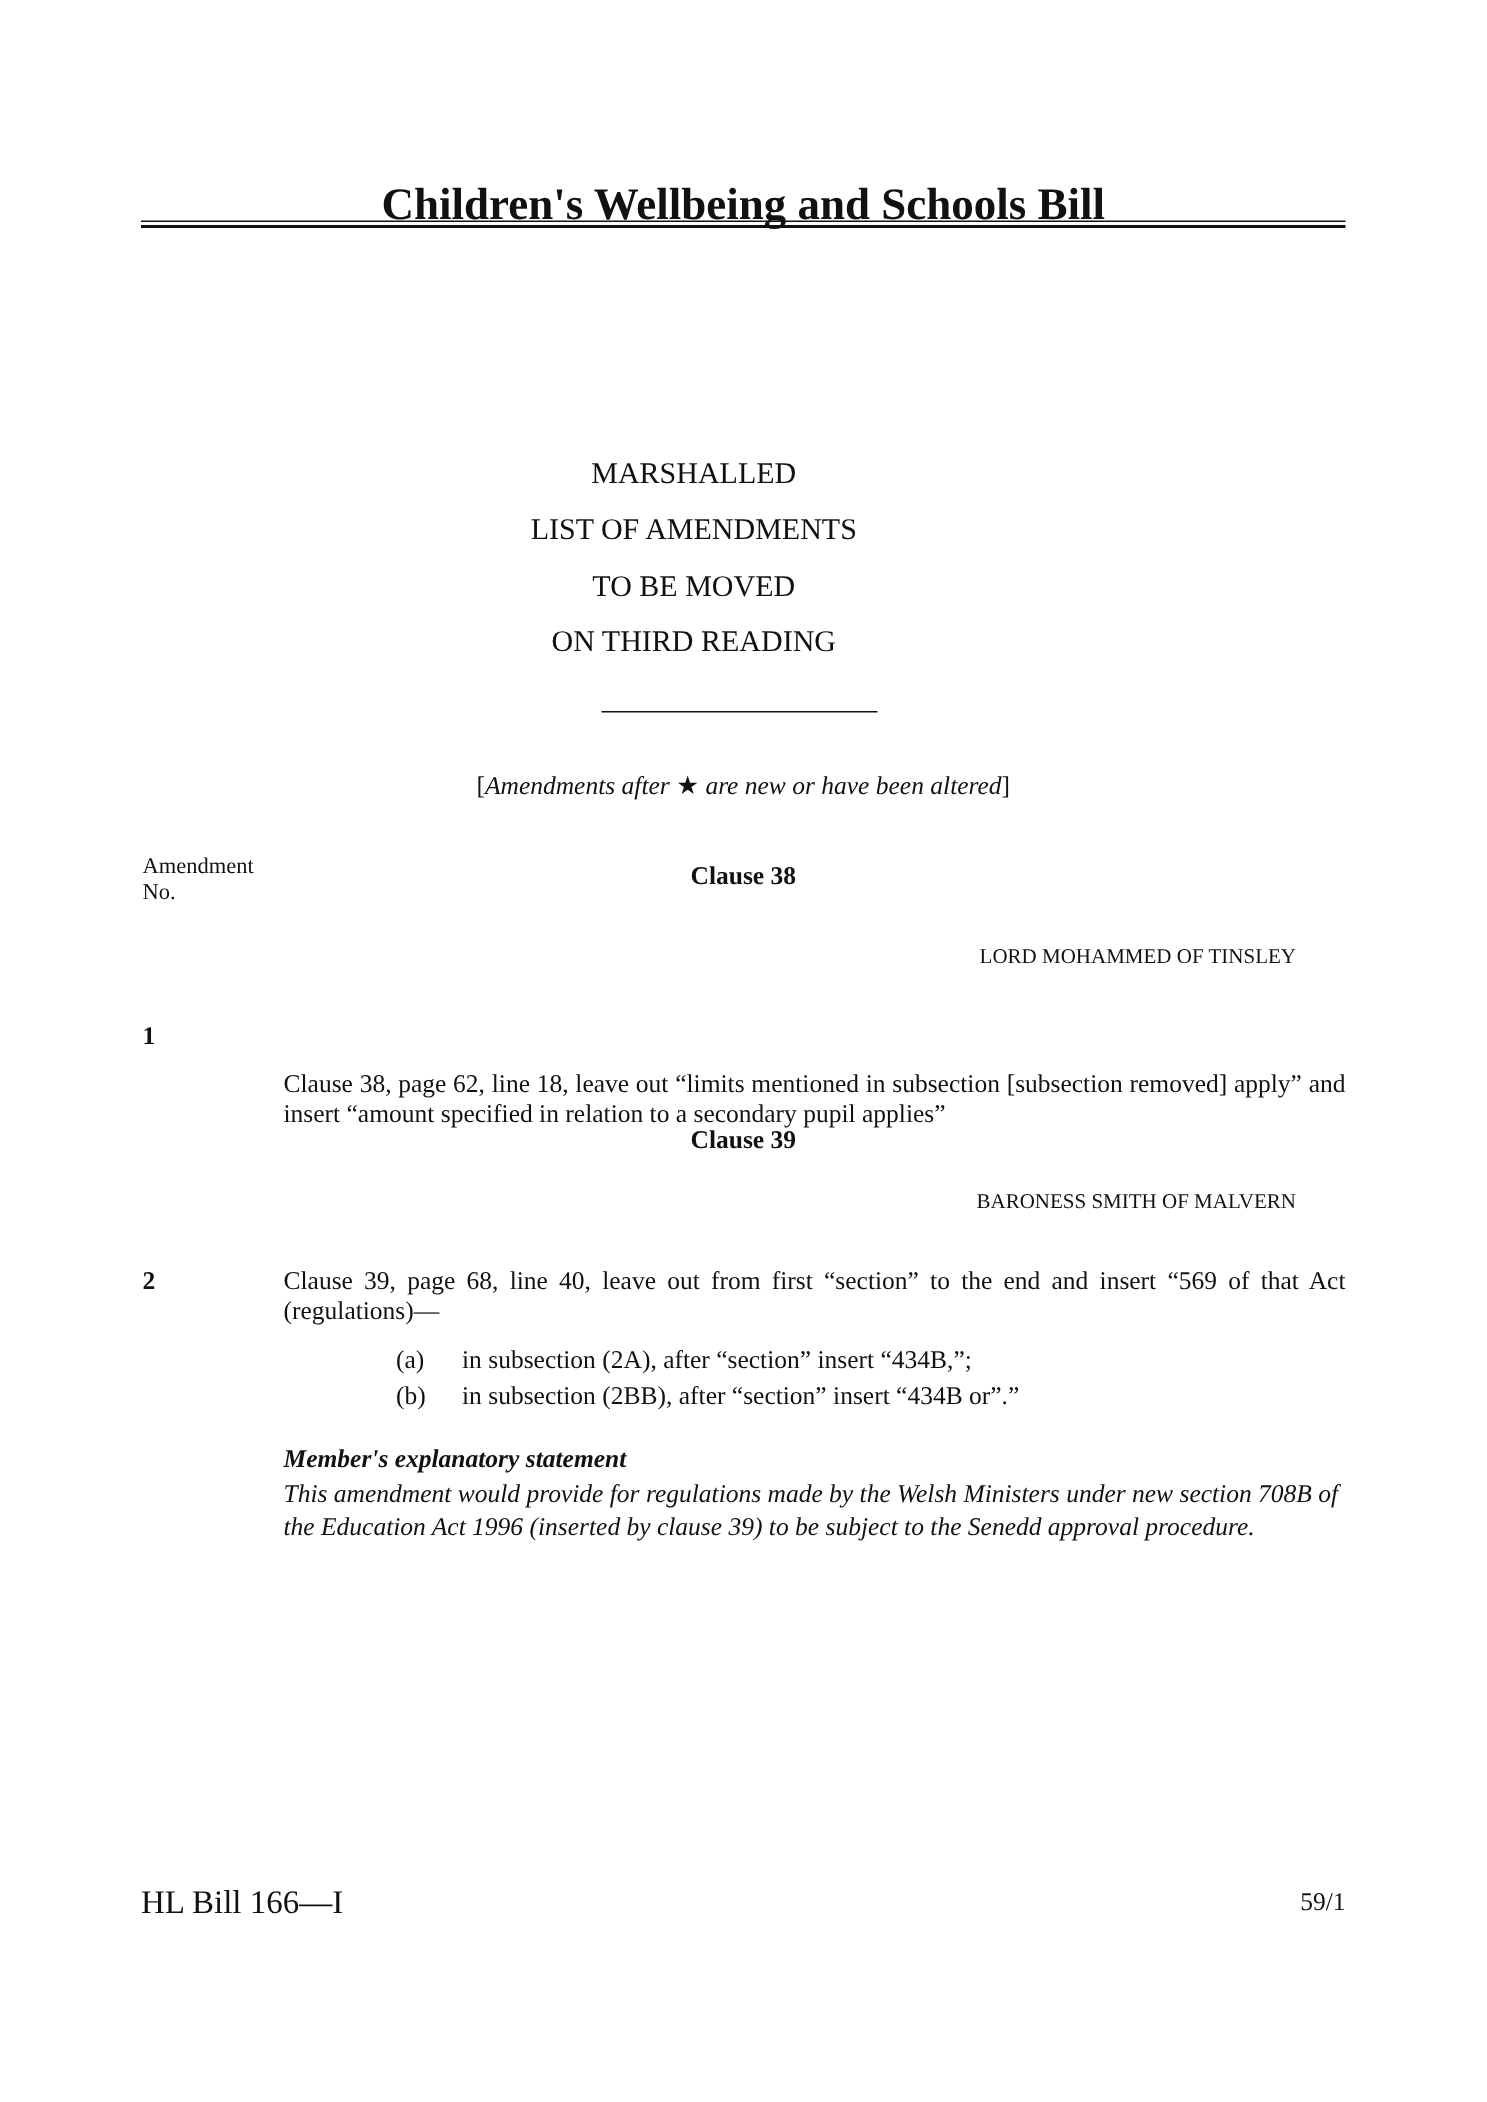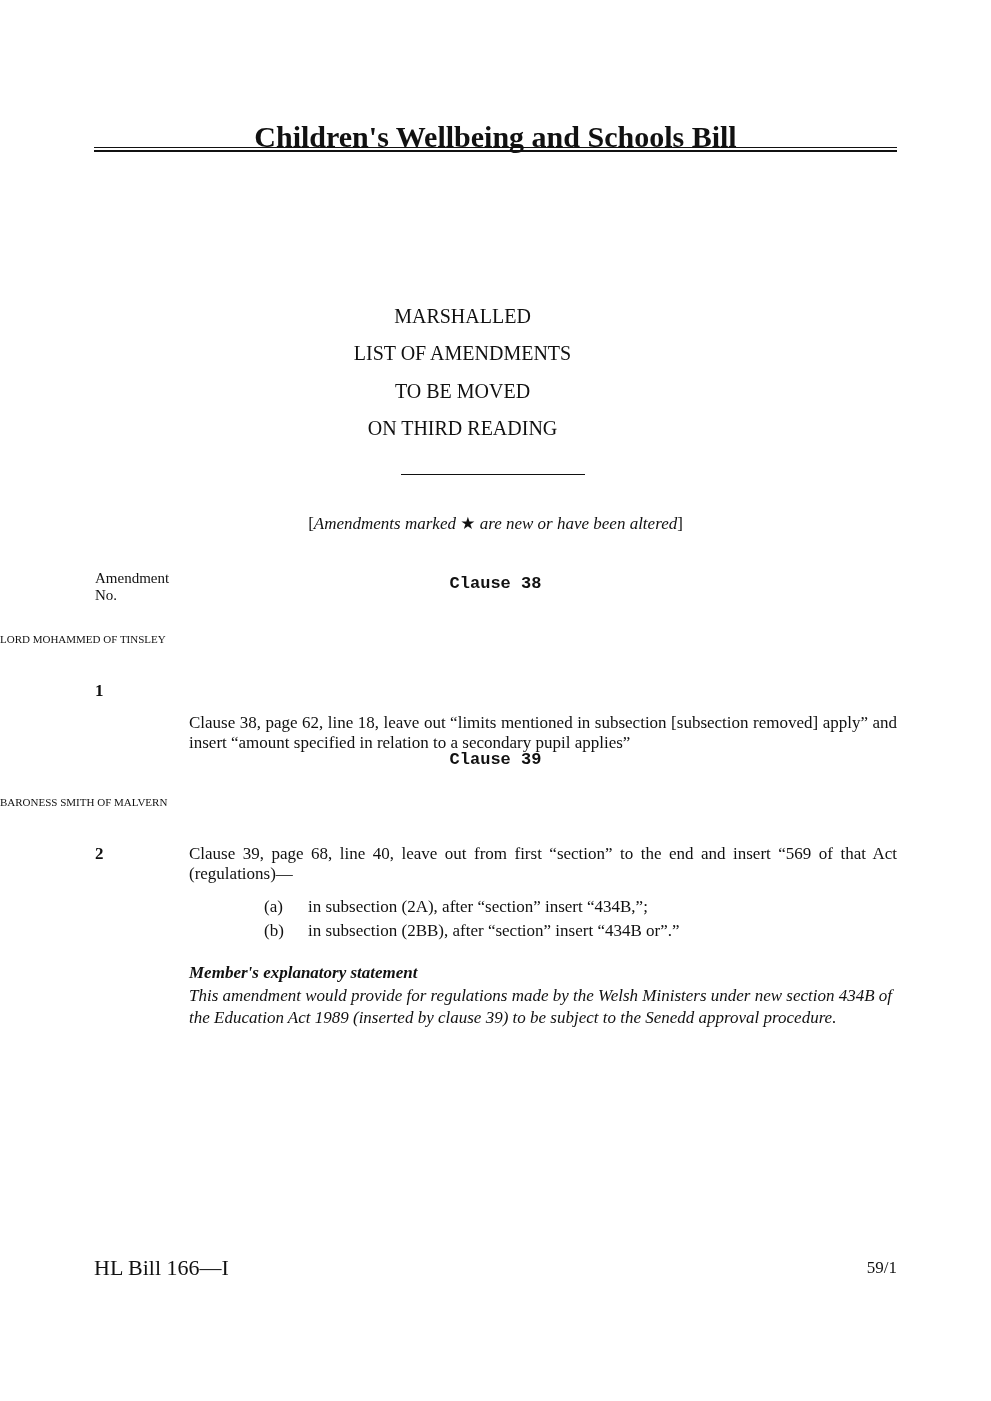--- a/index.html
+++ b/index.html
@@ -20,24 +20,24 @@
     }
     .short-rule { left: 401px; width: 184px; top: 474px; border-top: 1px solid #111; height: 0; }
     .notice {
       left: 0; width: 991px; top: 513px; text-align: center; font-size: 17px; line-height: 22px;
     }
     .notice i { font-style: italic; }
     .amend-label {
       left: 95px; top: 570px; font-size: 15px; font-weight: normal; line-height: 17px;
     }
     .clause-heading {
-      left: 0; width: 991px; text-align: center; font-size: 17px; font-weight: bold; line-height: 22px; font-family: Liberation Mono, monospace;
+      left: 0; width: 991px; text-align: center; font-size: 17px; font-weight: bold; line-height: 22px;
     }
     .member {
-      left: 0; width: 864px; text-align: left; font-size: 11px; line-height: 22px;
+      left: 0; width: 864px; text-align: right; font-size: 14px; line-height: 22px;
     }
     .amend-num { left: 95px; font-size: 17px; font-weight: bold; line-height: 20px; }
     .amend-text {
       left: 189px; width: 708px; font-size: 17px; line-height: 20px; text-align: justify;
     }
     .sub-item { left: 264px; font-size: 17px; line-height: 20px; }
     .sub-item .lbl { display: inline-block; width: 44px; }
     .expl-head { left: 189px; top: 963px; font-size: 17px; font-weight: bold; font-style: italic; line-height: 20px; }
     .expl-body { left: 189px; top: 985px; width: 708px; font-size: 17px; font-style: italic; line-height: 22px; }
     .footer-left { left: 94px; top: 1258px; font-size: 22px; line-height: 20px; }
@@ -51,21 +51,21 @@
 <div class="abs rule-thick"></div>
 
 <div class="abs heading-line" style="top:304px;">MARSHALLED</div>
 <div class="abs heading-line" style="top:341px;">LIST OF AMENDMENTS</div>
 <div class="abs heading-line" style="top:379px;">TO BE MOVED</div>
 <div class="abs heading-line" style="top:416px;">ON THIRD READING</div>
 
 <div class="abs short-rule"></div>
 
 <div class="abs notice">
-  <span>[</span><i>Amendments marked </i><span>★</span><i> are new or have been altered</i><span>]</span>
+  <span>[</span><i>Amendments after </i><span>★</span><i> are new or have been altered</i><span>]</span>
 </div>
 
 <div class="abs amend-label">
   <div>Amendment</div>
   <div>No.</div>
 </div>
 
 <div class="abs clause-heading" style="top:573px;">Clause 38</div>
 <div class="abs member" style="top:628px;">LORD MOHAMMED OF TINSLEY</div>
 <div class="abs amend-num" style="top:681px;">1</div>
@@ -77,16 +77,16 @@
 <div class="abs amend-text" style="top:844px;">Clause 39, page 68, line 40, leave out from first “section” to the end and insert “569 of that Act (regulations)—</div>
 
 <div class="abs sub-item" style="top:897px;">
   <span class="lbl">(a)</span><span>in subsection (2A), after “section” insert “434B,”;</span>
 </div>
 <div class="abs sub-item" style="top:921px;">
   <span class="lbl">(b)</span><span>in subsection (2BB), after “section” insert “434B or”.”</span>
 </div>
 
 <div class="abs expl-head">Member's explanatory statement</div>
-<div class="abs expl-body">This amendment would provide for regulations made by the Welsh Ministers under new section 434B of the Education Act 1989 (inserted by clause 39) to be subject to the Senedd approval procedure.</div>
+<div class="abs expl-body">This amendment would provide for regulations made by the Welsh Ministers under new section 708B of the Education Act 1996 (inserted by clause 39) to be subject to the Senedd approval procedure.</div>
 
 <div class="abs footer-left">HL Bill 166—I</div>
 <div class="abs footer-right">59/1</div>
 
 </body></html>

